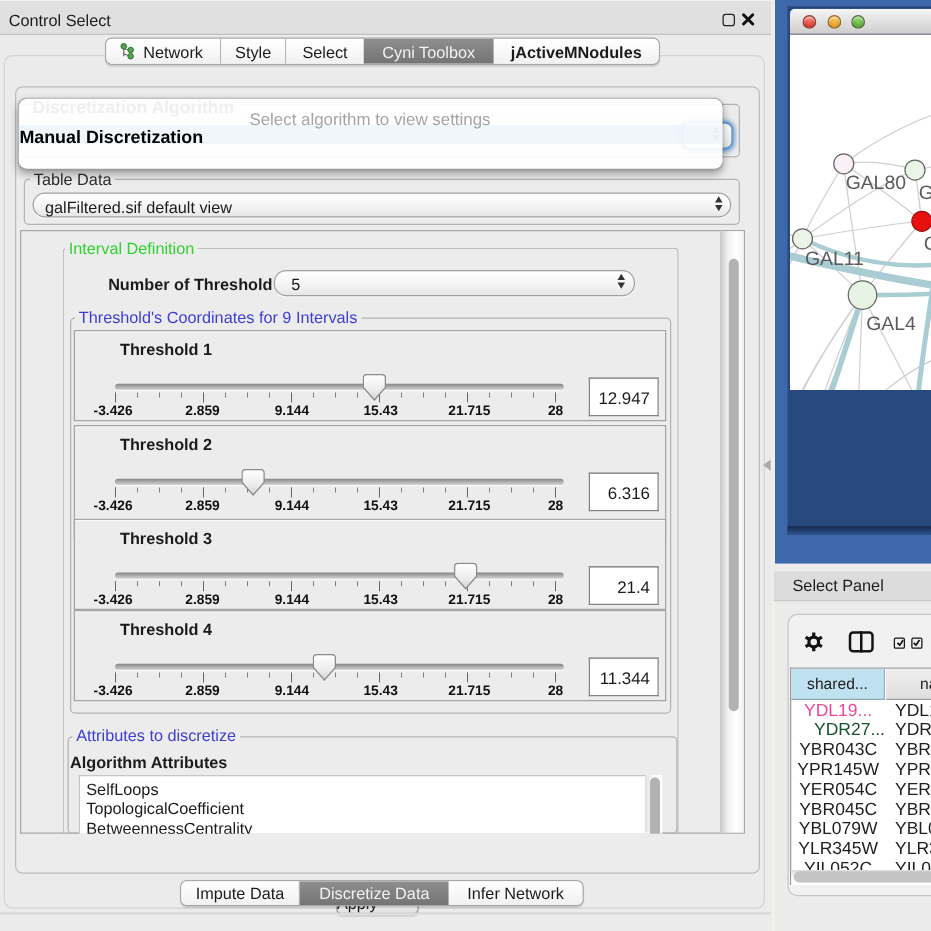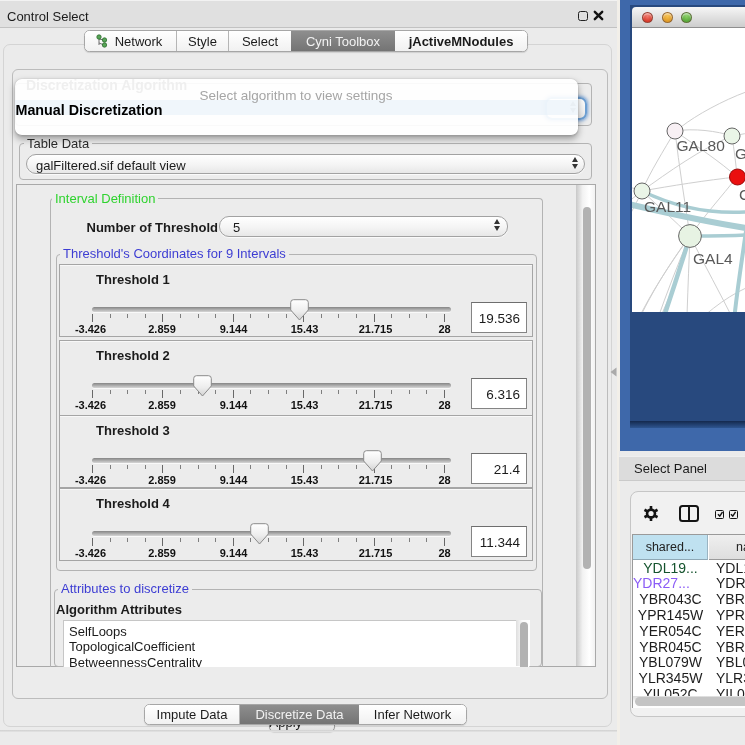--- a/index.html
+++ b/index.html
@@ -83,21 +83,21 @@
     <div class="thumb" style="left:229.5px;top:34px;"><svg width="19" height="22" viewBox="0 0 19 22">
         <defs>
           <linearGradient id="tg" x1="0" y1="0" x2="0" y2="1">
             <stop offset="0" stop-color="#ffffff"></stop>
             <stop offset="0.6" stop-color="#ececec"></stop>
             <stop offset="1" stop-color="#d2d2d2"></stop>
           </linearGradient>
         </defs>
         <path d="M3.5,0.7 H15.5 Q18.3,0.7 18.3,3.5 V11 L9.5,21 L0.7,11 V3.5 Q0.7,0.7 3.5,0.7 Z" fill="url(#tg)" stroke="#8a8a8a" stroke-width="1"></path>
       </svg></div>
-    <div class="vfield">19.536</div>
+    <div class="vfield">12.947</div>
   </div>
 <div class="tpanel" style="left:59px;top:340px;width:474px;height:91px;">
     <div class="ptitle">Threshold 2</div>
     <div class="track" style="top:41.5px;width:359px;"></div>
     <div class="tickminor" style="left:32px;top:48.5px;"></div>
     <div class="tickmajor" style="left:32px;top:48.5px;"></div>
     <div class="tl" style="left:30.5px;top:58px;">-3.426</div>
     <div class="tl" style="left:102px;top:58px;">2.859</div>
     <div class="tl" style="left:173.5px;top:58px;">9.144</div>
     <div class="tl" style="left:244.5px;top:58px;">15.43</div>
@@ -267,23 +267,23 @@
 <svg class="abs" style="left:716.5px;top:510.5px;" width="6.5" height="6.5" viewBox="0 0 7 7">
     <path d="M1 3.5 L3 5.5 L6 1" stroke="#141414" stroke-width="1.5" fill="none"></path>
   </svg>
 <div class="abs" style="left:728.5px;top:509.5px;width:9px;height:9px;border:1.5px solid #141414;border-radius:1.5px;"></div>
 <svg class="abs" style="left:730.0px;top:510.5px;" width="6.5" height="6.5" viewBox="0 0 7 7">
     <path d="M1 3.5 L3 5.5 L6 1" stroke="#141414" stroke-width="1.5" fill="none"></path>
   </svg>
 <div class="abs" style="left:632px;top:534px;width:113px;height:173.5px;border-top:1px solid #9a9a9a;border-left:1px solid #9a9a9a;background:#fff;overflow:hidden;">
     <div style="position:absolute;left:0;top:0;width:75px;height:25px;background:#bfe1f0;border-right:1px solid #9ab4c2;border-bottom:1px solid #8fa8b5;font-size:12.5px;text-align:center;line-height:25px;color:#222;">shared...</div>
     <div style="position:absolute;left:76px;top:0;width:80px;height:25px;background:linear-gradient(180deg,#efefef,#dedede);border-bottom:1px solid #9a9a9a;font-size:12.5px;line-height:25px;color:#222;padding-left:27px;">nam</div>
-    <div style="position:absolute;left:0;top:25.5px;width:75px;height:15.8px;font-size:14px;text-align:center;line-height:15.8px;color:#14532d;">YDL19...</div>
+    <div style="position:absolute;left:0;top:25.5px;width:75px;height:15.8px;font-size:14px;text-align:center;line-height:15.8px;color:#ec4899;">YDL19...</div>
     <div style="position:absolute;left:83px;top:25.5px;width:70px;height:15.8px;font-size:14px;line-height:15.8px;color:#1e1e1e;">YDL194W</div>
-    <div style="position:absolute;left:0;top:41.3px;width:75px;height:15.8px;font-size:14px;text-align:left;line-height:15.8px;color:#8b5cf6;">YDR27...</div>
+    <div style="position:absolute;left:0;top:41.3px;width:75px;height:15.8px;font-size:14px;text-align:right;line-height:15.8px;color:#14532d;">YDR27...</div>
     <div style="position:absolute;left:83px;top:41.3px;width:70px;height:15.8px;font-size:14px;line-height:15.8px;color:#1e1e1e;">YDR277C</div>
     <div style="position:absolute;left:0;top:57.1px;width:75px;height:15.8px;font-size:14px;text-align:center;line-height:15.8px;color:#1e1e1e;">YBR043C</div>
     <div style="position:absolute;left:83px;top:57.1px;width:70px;height:15.8px;font-size:14px;line-height:15.8px;color:#1e1e1e;">YBR043C</div>
     <div style="position:absolute;left:0;top:72.9px;width:75px;height:15.8px;font-size:14px;text-align:center;line-height:15.8px;color:#1e1e1e;">YPR145W</div>
     <div style="position:absolute;left:83px;top:72.9px;width:70px;height:15.8px;font-size:14px;line-height:15.8px;color:#1e1e1e;">YPR145W</div>
     <div style="position:absolute;left:0;top:88.7px;width:75px;height:15.8px;font-size:14px;text-align:center;line-height:15.8px;color:#1e1e1e;">YER054C</div>
     <div style="position:absolute;left:83px;top:88.7px;width:70px;height:15.8px;font-size:14px;line-height:15.8px;color:#1e1e1e;">YER054C</div>
     <div style="position:absolute;left:0;top:104.5px;width:75px;height:15.8px;font-size:14px;text-align:center;line-height:15.8px;color:#1e1e1e;">YBR045C</div>
     <div style="position:absolute;left:83px;top:104.5px;width:70px;height:15.8px;font-size:14px;line-height:15.8px;color:#1e1e1e;">YBR045C</div>
     <div style="position:absolute;left:0;top:120.30000000000001px;width:75px;height:15.8px;font-size:14px;text-align:center;line-height:15.8px;color:#1e1e1e;">YBL079W</div>

